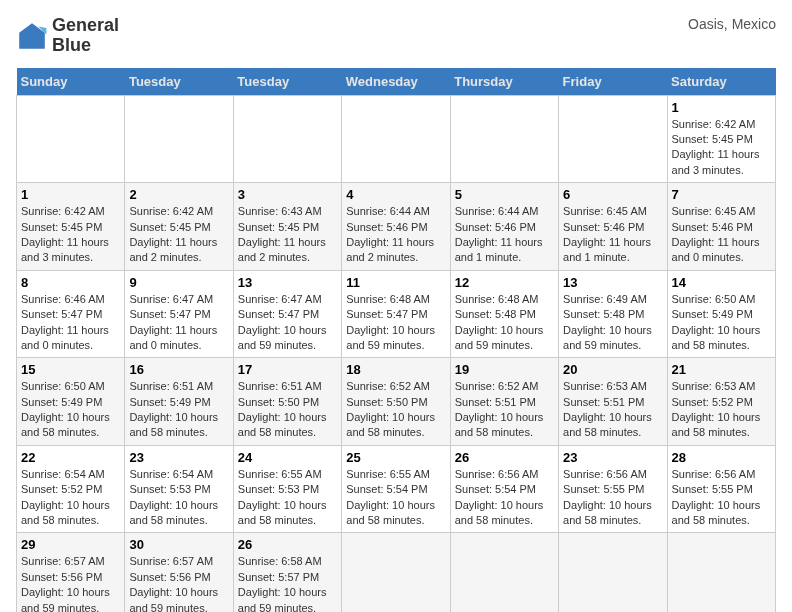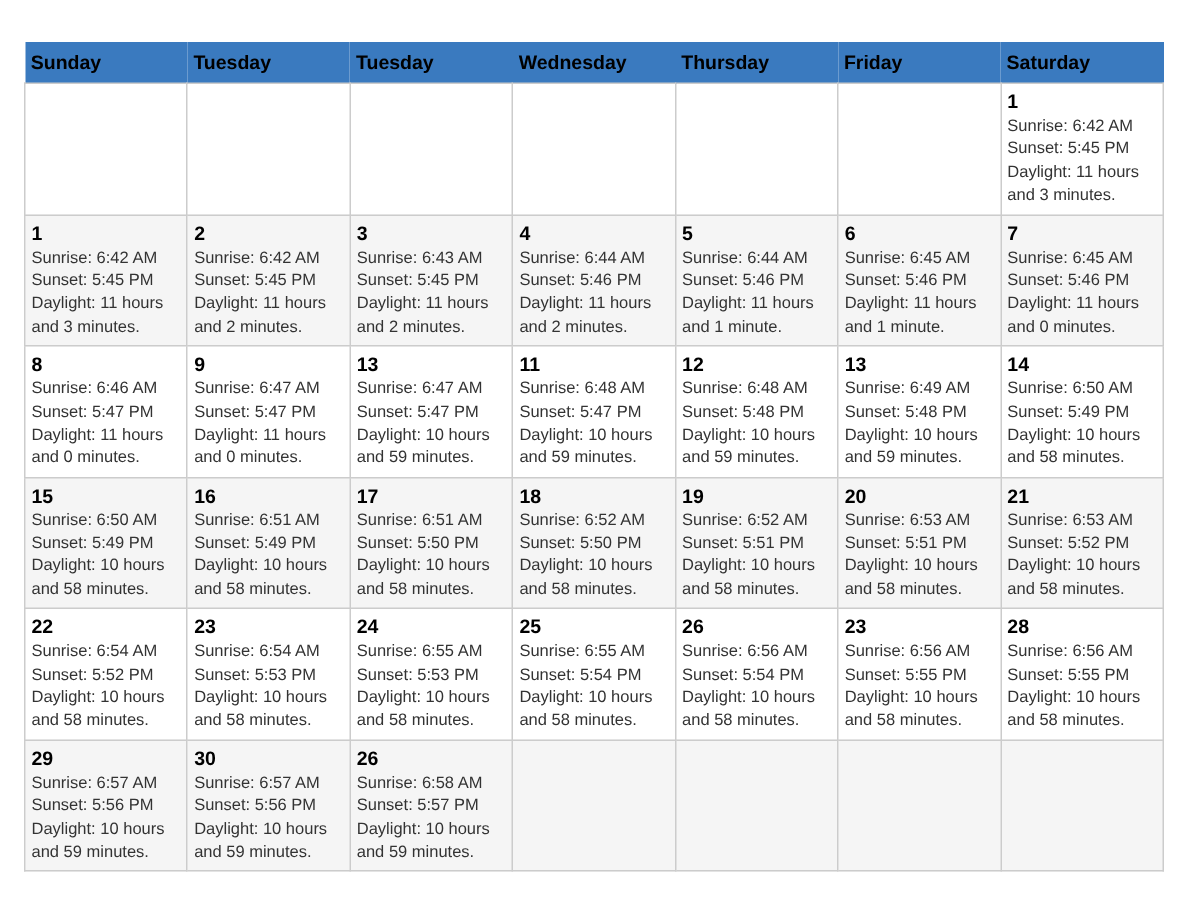--- a/index.html
+++ b/index.html
@@ -44,21 +44,21 @@
       font-size: 14px;
       color: #555;
     }
     table {
       width: 100%;
       border-collapse: collapse;
       font-size: 11px;
     }
     th {
       background-color: #3a7abf;
-      color: #000000;
+      color: #e5e5e5;
       padding: 6px 4px;
       text-align: left;
       font-size: 13px;
       font-weight: bold;
     }
     td {
       border: 1px solid #ccc;
       vertical-align: top;
       padding: 4px;
       min-height: 70px;
@@ -81,21 +81,32 @@
       line-height: 1.4;
     }
     td.empty {
       background: #f9f9f9;
     }
   </style>
 </head>
 <body>
 
 <div class="header">
+  <div class="logo">
+    <svg class="logo-icon" viewBox="0 0 40 40" width="40" height="40">
+      <polygon points="20,4 36,16 36,36 4,36 4,16" fill="#3a7abf"></polygon>
+      <polygon points="28,8 38,18 38,10" fill="#5ab0e8"></polygon>
+    </svg>
+    <div class="logo-text">
+      <span>General</span>
+      <span>Blue</span>
+    </div>
+  </div>
   <div class="title-block">
+    <div class="location">Oasis, Mexico</div>
   </div>
 </div>
 
 <table>
   <thead>
     <tr>
     <th>Sunday</th>
         <th>Tuesday</th>
         <th>Tuesday</th>
         <th>Wednesday</th>

